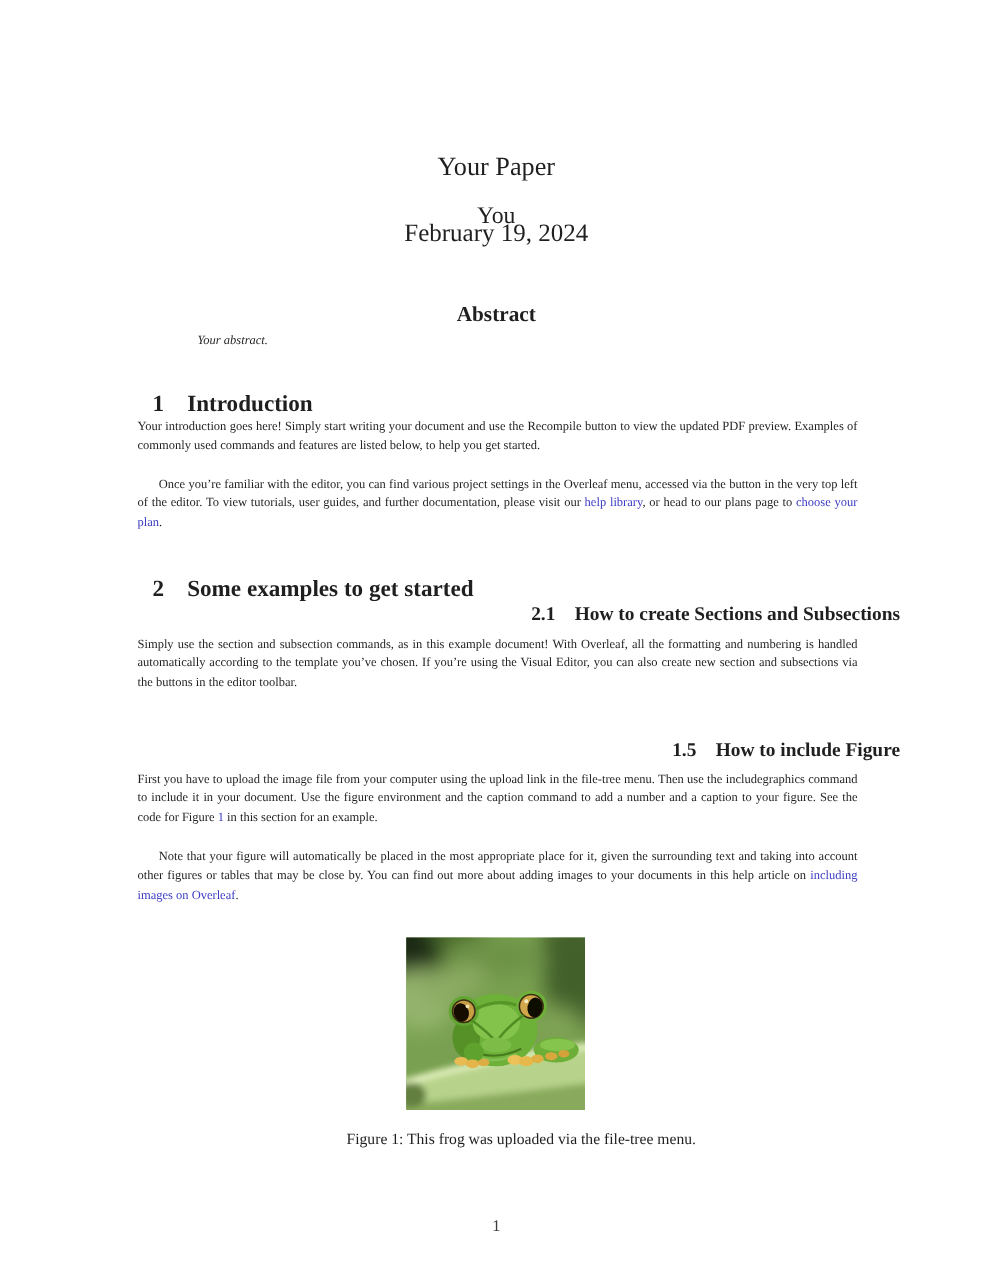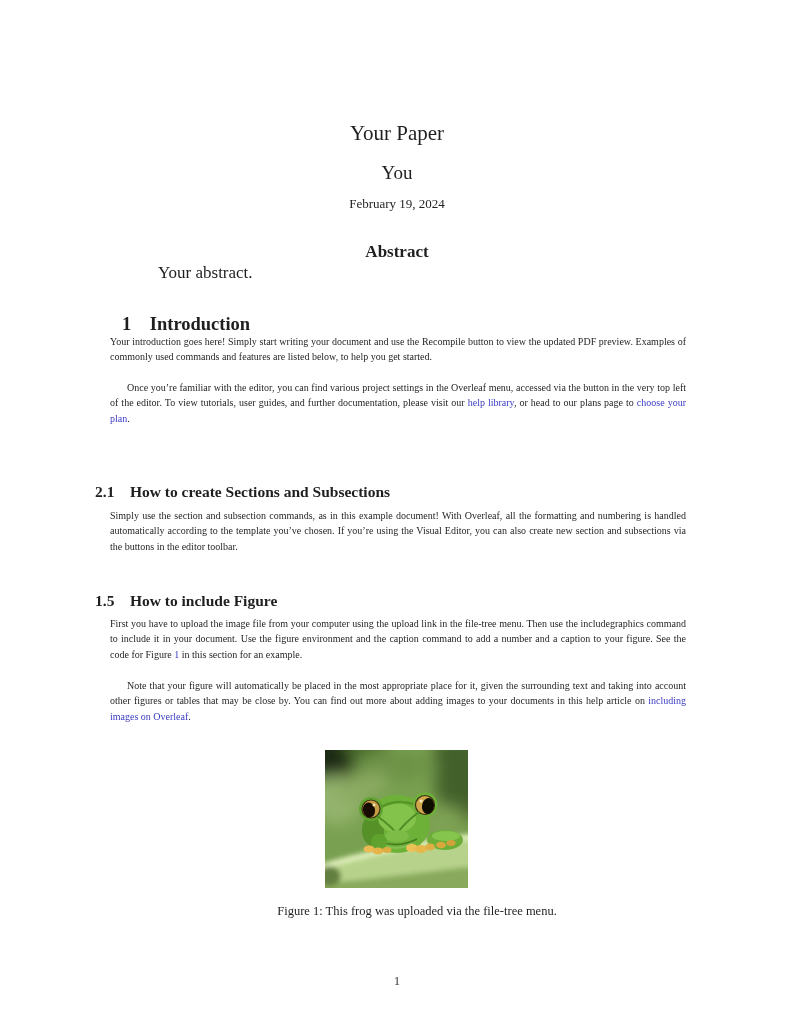--- a/index.html
+++ b/index.html
@@ -9,28 +9,28 @@
     height: 1028px;
     background: var(--page-bg, #ffffff);
     color: var(--text-color, #1f1f1f);
     font-family: "Liberation Serif", "DejaVu Serif", serif;
     overflow: hidden;
   }
   .abs { position: absolute; }
   .centered { left: 0; width: 794px; text-align: center; }
   .title { top: 121px; font-size: 21px; font-weight: 400; line-height: 24px; margin: 0; }
   .author { top: 164px; font-size: 19px; line-height: 17px; }
-  .date { top: 195px; font-size: 13px; line-height: 17px; }
+  .date { top: 179px; font-size: 20px; line-height: 17px; }
   .abs-head { top: 245px; font-size: 17px; font-weight: 700; line-height: 14px; }
   .abs-body {
     top: 265px; left: 146px; width: 502px;
-    font-size: 17px; line-height: 15px; text-indent: 12px; text-align: justify;
+    font-size: 10px; line-height: 15px; text-indent: 12px; text-align: justify; font-style: italic;
   }
   .sec-head { left: 110px; width: 600px; font-size: 18.5px; font-weight: 700; line-height: 19px; margin: 12px; }
-  .subsec-head { left: 95px; width: 600px; font-size: 15.5px; font-weight: 700; line-height: 16px; margin: 0; }
+  .subsec-head { left: 120px; width: 600px; font-size: 15.5px; font-weight: 700; line-height: 16px; margin: 0; text-align: right; }
   .sec-head .num, .subsec-head .num { display: inline-block; margin-right: 1em; }
   .para {
     left: 110px; width: 576px;
     font-size: 10px; line-height: 15.4px;
     text-align: justify; text-justify: inter-word;
     margin: 0;
   }
   .para.indent { text-indent: 17px; }
   .doc-link { color: var(--link-color, #3b3bc4); text-decoration: none; cursor: pointer; }
   .figure-box { left: 325px; top: 750px; width: 143px; height: 138px; }
@@ -49,20 +49,23 @@
 
   <div class="abs centered abs-head">Abstract</div>
   <div class="abs abs-body">Your abstract.</div>
 
   <h2 class="abs sec-head" style="top:303px">
     <span class="num">1</span><span>Introduction</span>
   </h2>
   <p class="abs para" style="top:334px"><span>Your introduction goes here! Simply start writing your document and use the Recompile button to view the updated PDF preview. Examples of commonly used commands and features are listed below, to help you get started.</span></p>
   <p class="abs para indent" style="top:380px"><span>Once you’re familiar with the editor, you can find various project settings in the Overleaf menu, accessed via the button in the very top left of the editor. To view tutorials, user guides, and further documentation, please visit our </span><a class="doc-link" href="#">help library</a><span>, or head to our plans page to </span><a class="doc-link" href="#">choose your plan</a><span>.</span></p>
 
+  <h2 class="abs sec-head" style="top:451px">
+    <span class="num">2</span><span>Some examples to get started</span>
+  </h2>
 
   <h3 class="abs subsec-head" style="top:484px">
     <span class="num">2.1</span><span>How to create Sections and Subsections</span>
   </h3>
   <p class="abs para" style="top:508px"><span>Simply use the section and subsection commands, as in this example document! With Overleaf, all the formatting and numbering is handled automatically according to the template you’ve chosen. If you’re using the Visual Editor, you can also create new section and subsections via the buttons in the editor toolbar.</span></p>
 
   <h3 class="abs subsec-head" style="top:593px">
     <span class="num">1.5</span><span>How to include Figure</span>
   </h3>
   <p class="abs para" style="top:616px"><span>First you have to upload the image file from your computer using the upload link in the file-tree menu. Then use the includegraphics command to include it in your document. Use the figure environment and the caption command to add a number and a caption to your figure. See the code for Figure </span><a class="doc-link" href="#">1</a><span> in this section for an example.</span></p>

